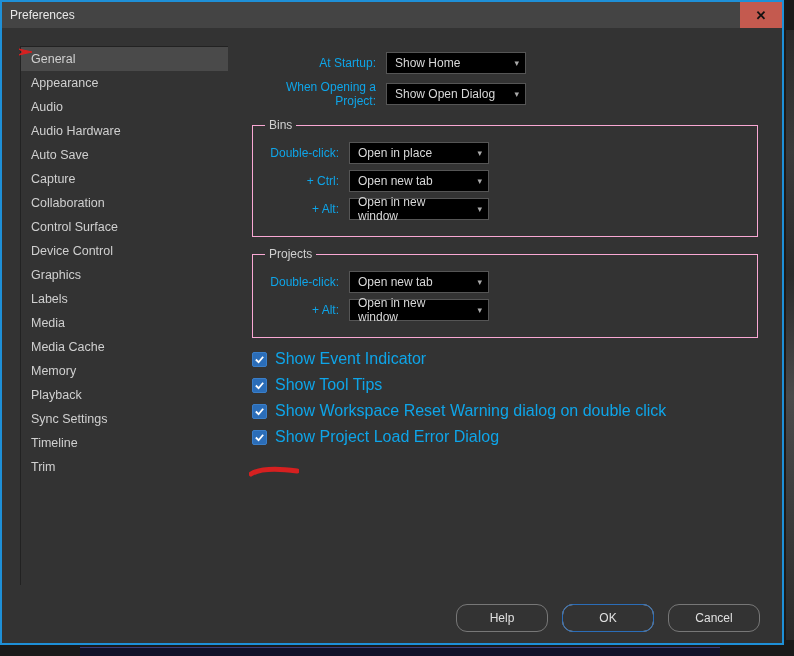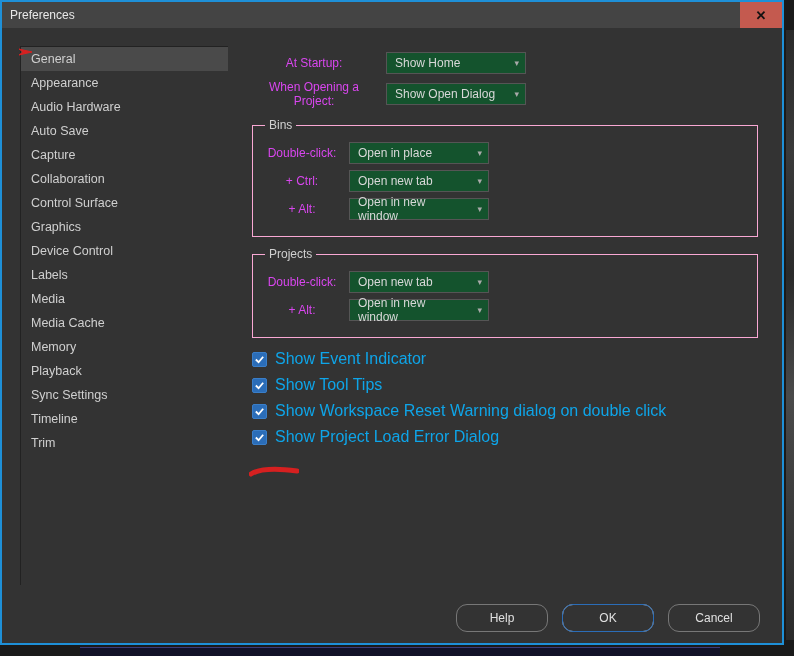--- a/index.html
+++ b/index.html
@@ -76,29 +76,29 @@
     padding: 6px 8px 0 8px;
     position: relative;
   }
   .row {
     display: flex;
     align-items: center;
     margin-bottom: 6px;
   }
   .row-label {
     width: 134px;
-    text-align: center;
+    text-align: right;
     padding-right: 10px;
-    color: #d946ef;
+    color: #0ea5e9;
     font-size: 12px;
   }
   .dropdown {
     width: 140px;
     height: 22px;
-    background: #14532d;
+    background: #000000;
     border: 1px solid #555;
     color: #d8d8d8;
     font-size: 12px;
     padding: 0 22px 0 8px;
     position: relative;
     display: flex;
     align-items: center;
     cursor: pointer;
   }
   .dropdown .chev {
@@ -227,27 +227,28 @@
     <div class="close-btn">
       <span>✕</span>
     </div>
   </div>
 
   <div class="body">
 
     <div class="sidebar" id="sidebar">
         <div class="sidebar-item selected">General</div>
         <div class="sidebar-item">Appearance</div>
+        <div class="sidebar-item">Audio</div>
         <div class="sidebar-item">Audio Hardware</div>
         <div class="sidebar-item">Auto Save</div>
         <div class="sidebar-item">Capture</div>
         <div class="sidebar-item">Collaboration</div>
         <div class="sidebar-item">Control Surface</div>
+        <div class="sidebar-item">Device Control</div>
         <div class="sidebar-item">Graphics</div>
-        <div class="sidebar-item">Device Control</div>
         <div class="sidebar-item">Labels</div>
         <div class="sidebar-item">Media</div>
         <div class="sidebar-item">Media Cache</div>
         <div class="sidebar-item">Memory</div>
         <div class="sidebar-item">Playback</div>
         <div class="sidebar-item">Sync Settings</div>
         <div class="sidebar-item">Timeline</div>
         <div class="sidebar-item">Trim</div>
       </div>
 

